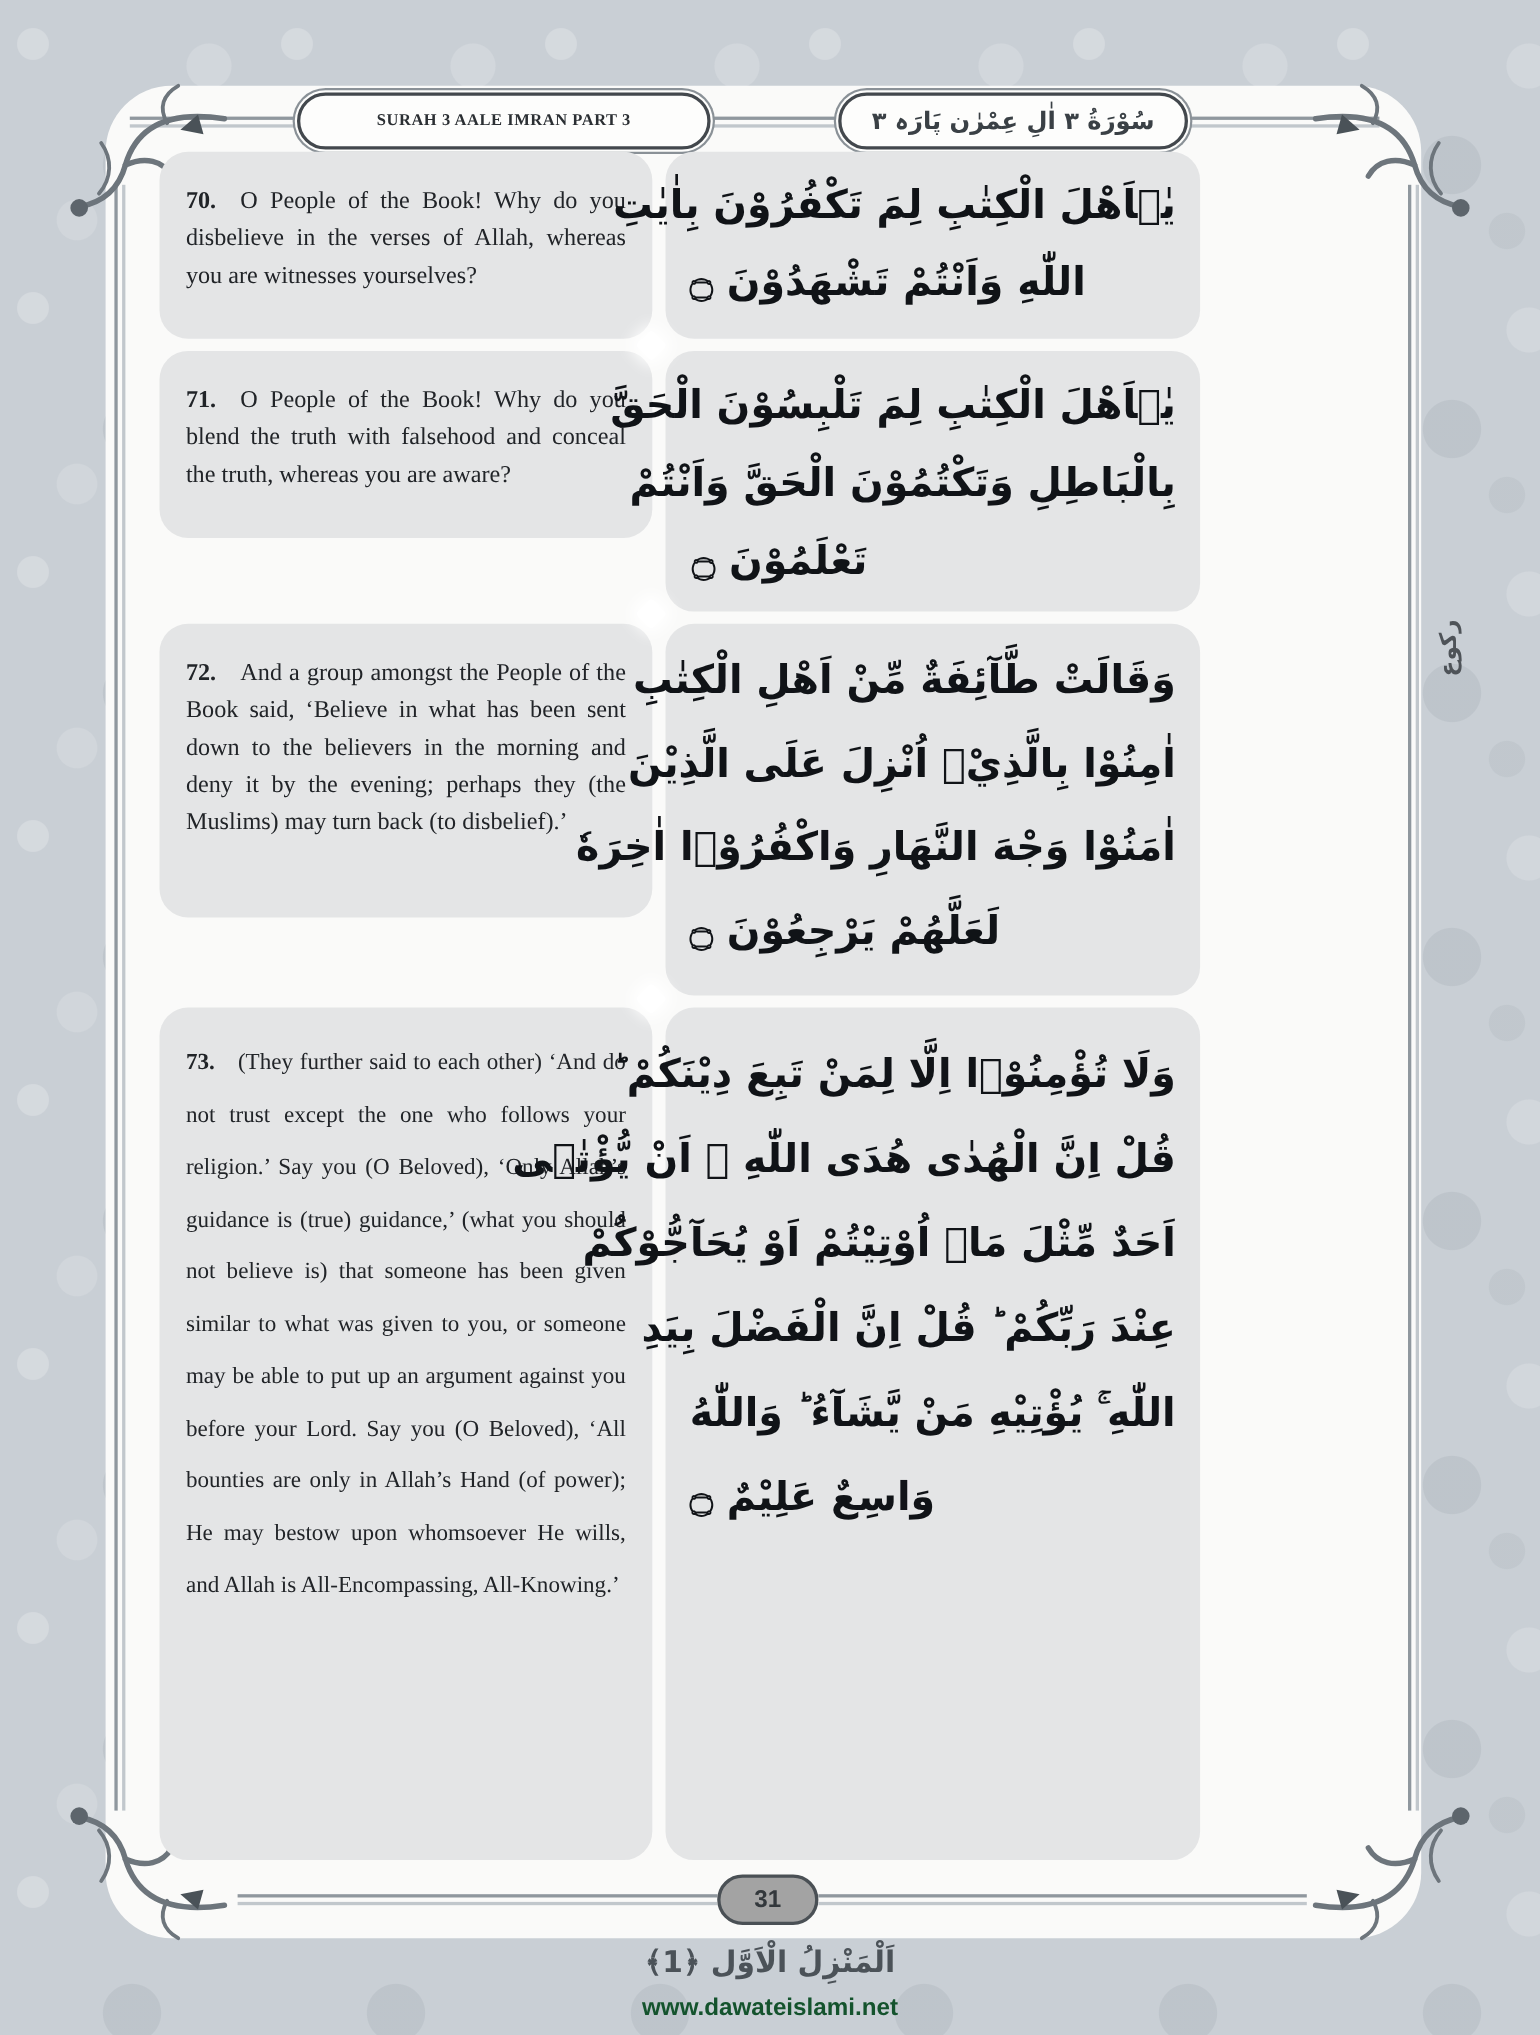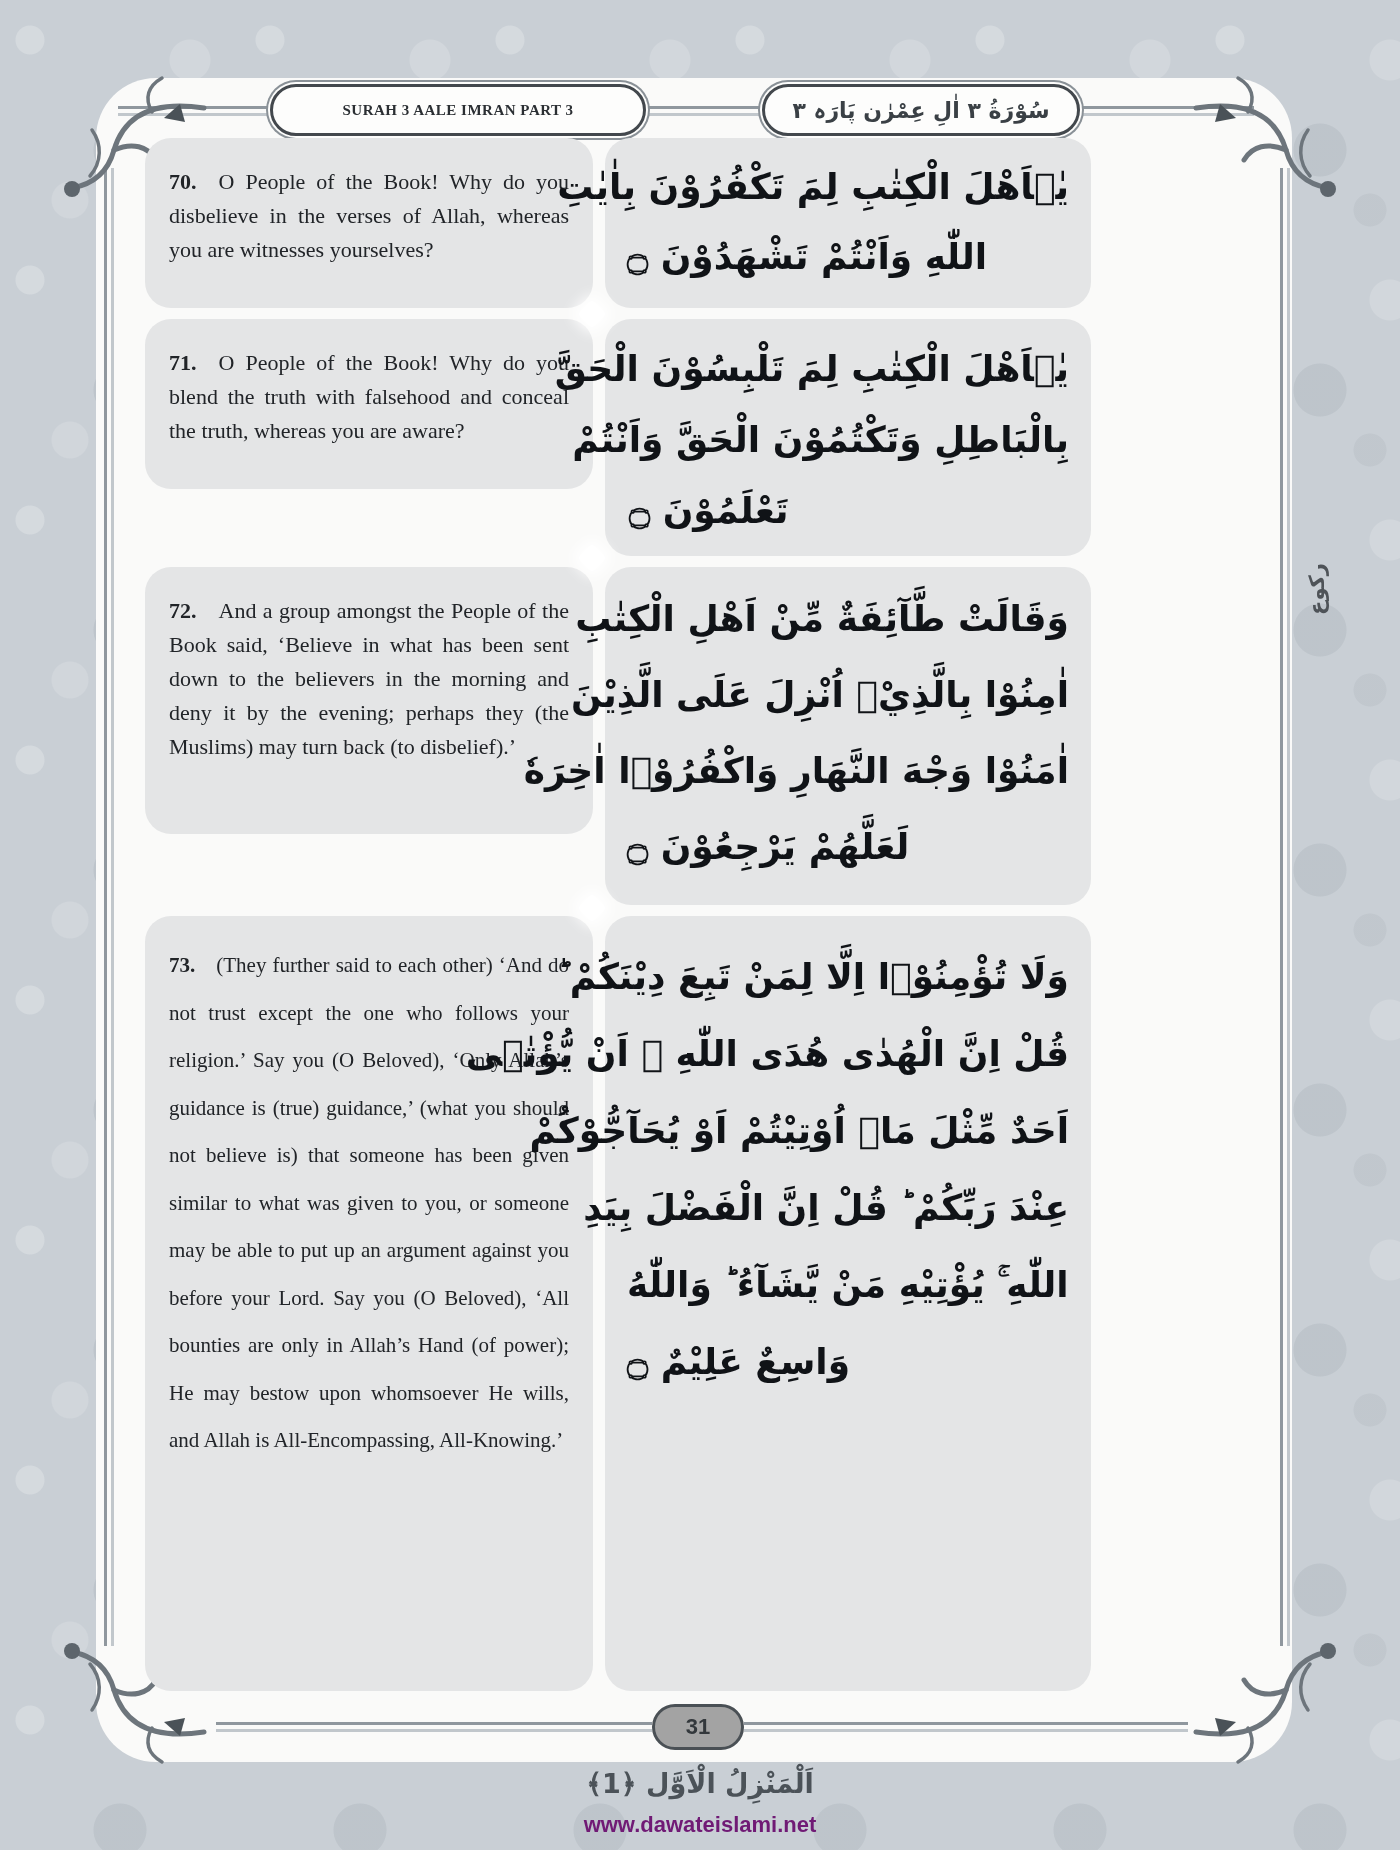--- a/index.html
+++ b/index.html
@@ -58,21 +58,21 @@
     background:#a3a3a3; border:3px solid #4a5055; border-radius:999px;
     display:flex; align-items:center; justify-content:center;
     font-size:22px; font-weight:bold; color:#33383c; font-family:"Liberation Sans",sans-serif;
   }
   .manzil{
     position:absolute; left:0; top:1768px; width:1400px; text-align:center;
     font-family:"DejaVu Sans",sans-serif; font-weight:bold; font-size:27px; color:#4b5258; direction:rtl;
   }
   .website{
     position:absolute; left:0; top:1812px; width:1400px; text-align:center;
-    font-family:"Liberation Sans",sans-serif; font-weight:bold; font-size:22px; color:#701a75;
+    font-family:"Liberation Sans",sans-serif; font-weight:bold; font-size:22px; color:#14532d;
   }
   .margin-marker{
     position:absolute; left:1262px; top:534px; width:110px; height:110px;
     display:flex; align-items:center; justify-content:center;
     transform:rotate(-90deg);
     font-family:"DejaVu Sans",sans-serif; font-weight:bold; font-size:21px; color:#4e5358; direction:rtl;
   }
   .flourish{position:absolute; width:160px; height:160px;}
   .fl-tl{left:52px; top:58px;}
   .fl-tr{left:1188px; top:58px; transform:scaleX(-1);}

